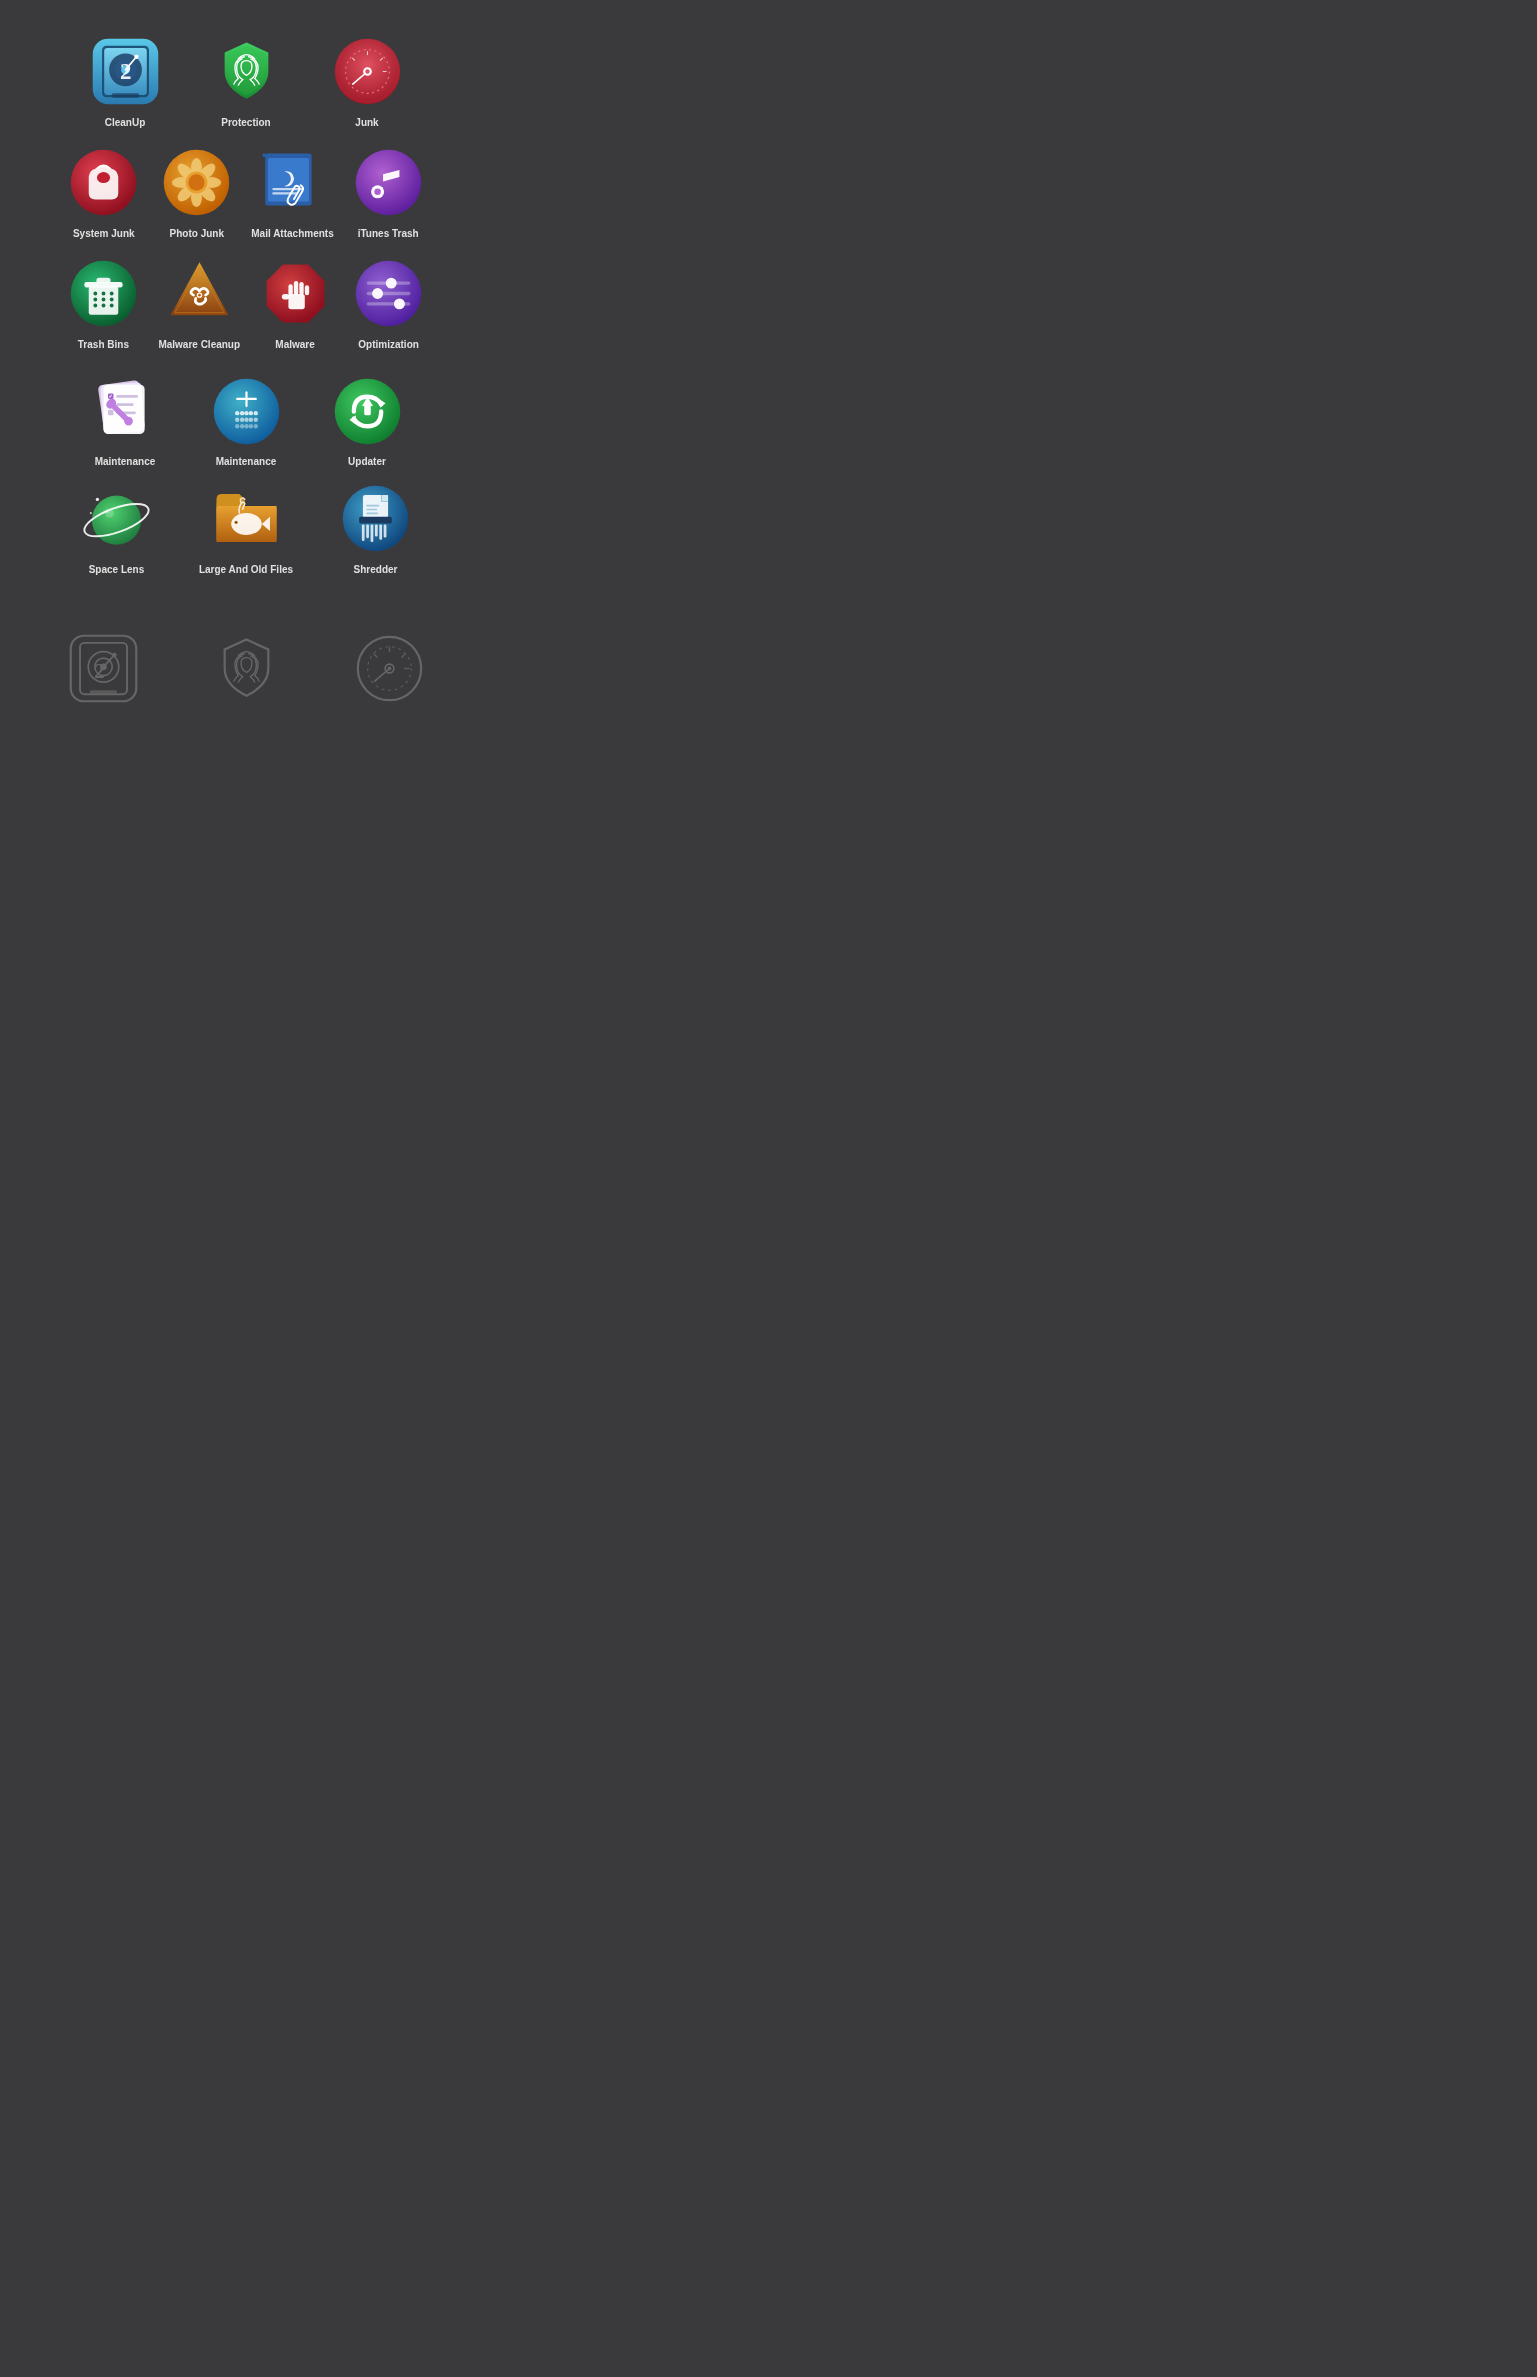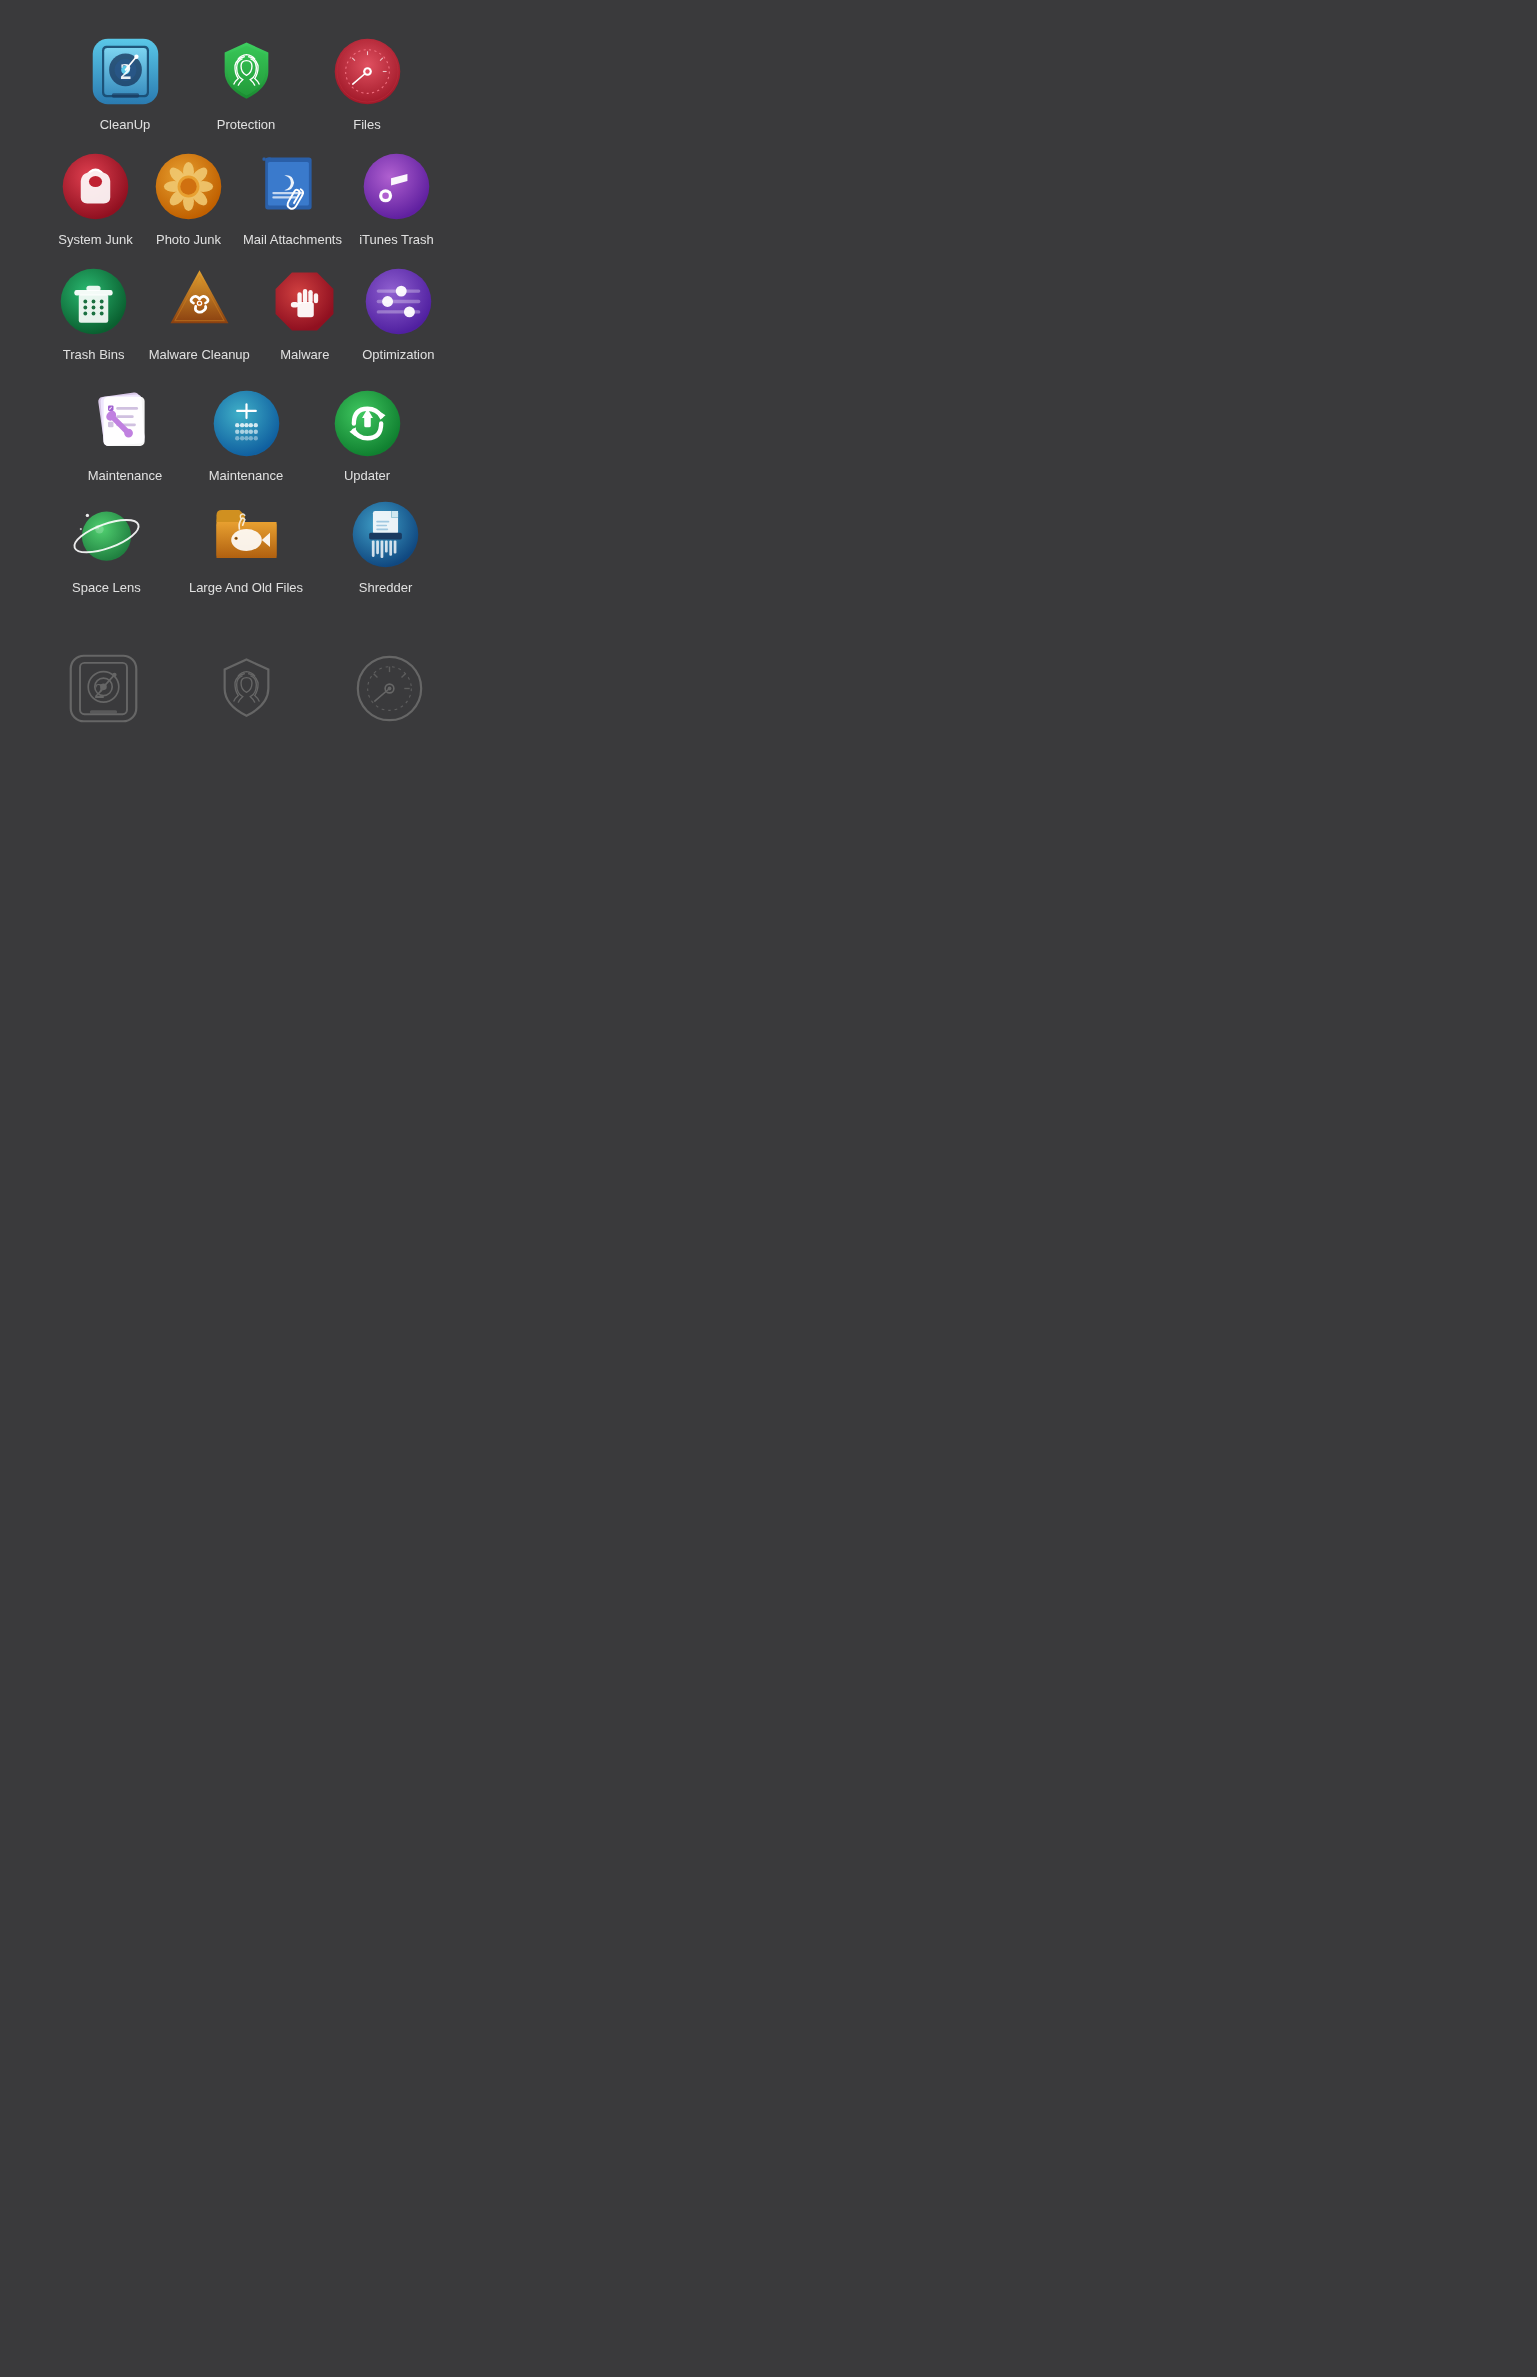--- a/index.html
+++ b/index.html
@@ -25,22 +25,22 @@
     .icon-wrapper {
       width: 77px;
       height: 77px;
       display: flex;
       align-items: center;
       justify-content: center;
     }
 
     .icon-label {
       color: #e0e0e0;
-      font-size: 13px;
-      font-weight: 400;
+      font-size: 10px;
+      font-weight: 700;
       text-align: right;
     }
 
     
     svg.app-icon {
       width: 71px;
       height: 71px;
     }
 
     .divider {
@@ -142,21 +142,21 @@
 
           <circle cx="65" cy="65" r="8" fill="white"></circle>
           <circle cx="65" cy="65" r="4" fill="#e05060"></circle>
 
           <line x1="65" y1="28" x2="65" y2="35" stroke="white" stroke-width="2" opacity="0.7"></line>
           <line x1="100" y1="65" x2="93" y2="65" stroke="white" stroke-width="2" opacity="0.7"></line>
           <line x1="37" y1="40" x2="42" y2="45" stroke="white" stroke-width="2" opacity="0.7"></line>
           <line x1="93" y1="40" x2="88" y2="45" stroke="white" stroke-width="2" opacity="0.7"></line>
         </svg>
       </div>
-      <span class="icon-label">Files</span>
+      <span class="icon-label">Junk</span>
     </div>
 
   </div>
 
   <div style="display:flex; justify-content:center; gap:16px; margin-bottom:16.5px;">
 
     <div class="icon-item">
       <div class="icon-wrapper">
 
         <svg viewBox="0 0 130 130" class="app-icon">

